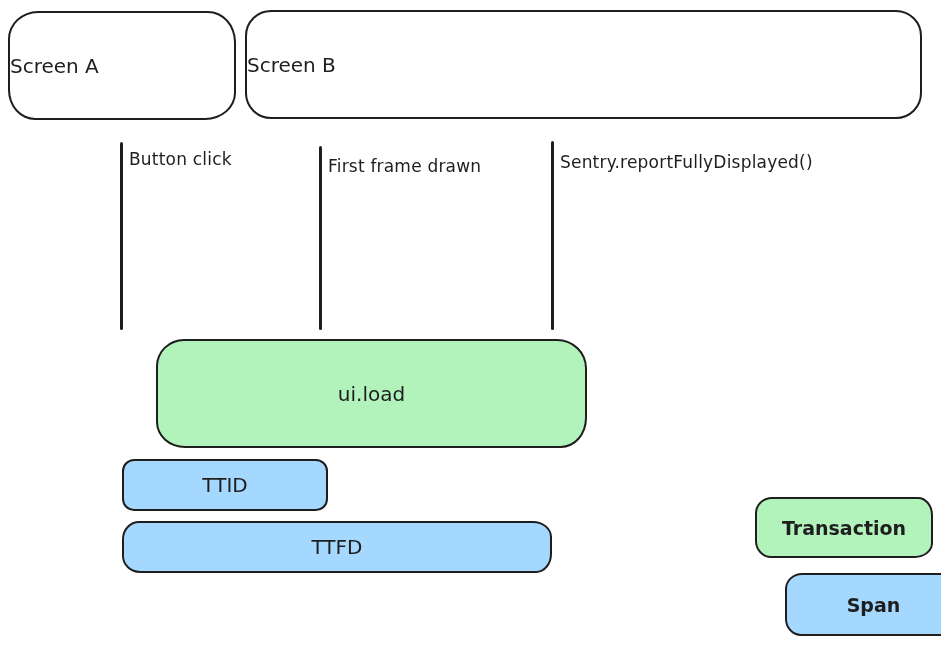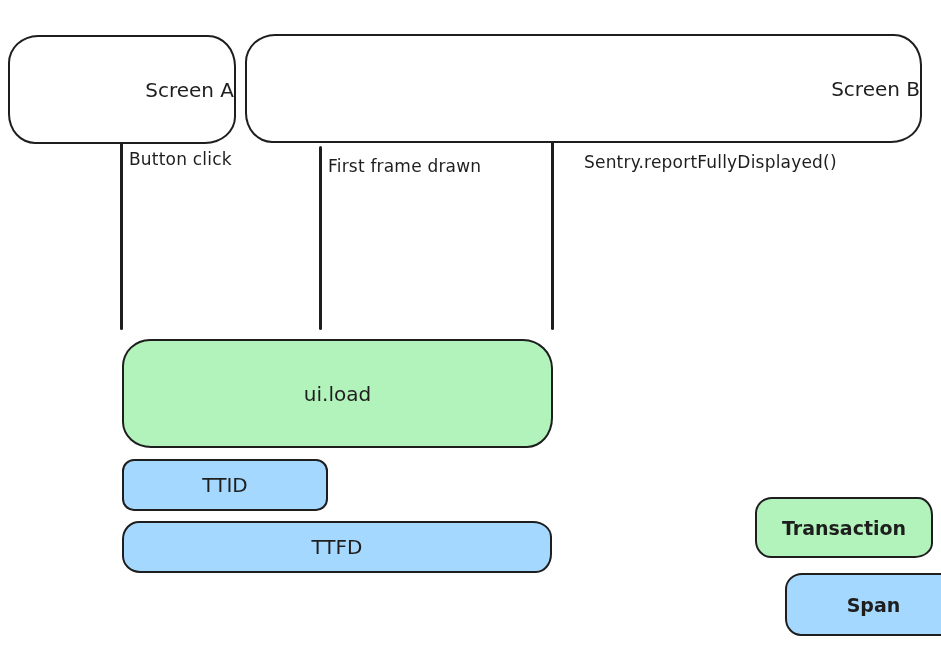--- a/index.html
+++ b/index.html
@@ -14,37 +14,37 @@
     position: relative;
     width: 941px; height: 648px;
     background: #ffffff;
   }
   .box {
     position: absolute;
     border: 2.5px solid #1e1e1e;
     background: #ffffff;
     display: flex;
     align-items: center;
-    justify-content: flex-end;
-    margin-top: 24px;
+    justify-content: flex-start;
   }
   .screen-box {
     border-radius: 30px 28px 31px 27px / 28px 31px 27px 30px;
     font-size: 20px;
   }
   .bar {
     position: absolute;
     border: 2.5px solid #1e1e1e;
     display: flex;
     align-items: center;
     justify-content: center;
     font-size: 20px;
   }
   .bar-large {
     border-radius: 28px 30px 26px 29px / 27px 29px 30px 26px;
+    margin-left: 34px;
   }
   .bar-small {
     border-radius: 17px 19px 16px 18px / 18px 16px 19px 17px;
   }
   .legend-box {
     position: absolute;
     border: 2.5px solid #1e1e1e;
     border-radius: 17px 15px 18px 16px / 16px 18px 15px 17px;
     display: flex;
     align-items: center;
@@ -67,32 +67,32 @@
 </style>
 </head>
 <body>
 
 <div class="canvas">
 
   <div class="box screen-box" style="left:8px; top:11px; width:228px; height:109px;">
     <span>Screen A</span>
   </div>
 
-  <div class="box screen-box" style="left:245px; top:10px; width:677px; height:109px;">
+  <div class="box screen-box" style="left:245px; top:10px; width:677px; height:109px;border-radius:26px;">
     <span>Screen B</span>
   </div>
 
   <div class="event-line" style="left:120px; top:142px; height:188px;"></div>
   <div class="event-label" style="left:129px; top:149px;">Button click</div>
 
   <div class="event-line" style="left:319px; top:146px; height:184px;"></div>
   <div class="event-label" style="left:328px; top:156px;">First frame drawn</div>
 
   <div class="event-line" style="left:551px; top:141px; height:189px;"></div>
-  <div class="event-label" style="left:584px; top:152px;">Sentry.reportFullyDisplayed()</div>
+  <div class="event-label" style="left:560px; top:152px;">Sentry.reportFullyDisplayed()</div>
 
   <div class="bar bar-large" style="left: 122px; top: 339px; width: 431px; height: 109px; background-color: rgb(178, 242, 187);">
     <span>ui.load</span>
   </div>
 
   <div class="bar bar-small" style="left: 122px; top: 459px; width: 206px; height: 52px; background-color: rgb(165, 216, 255); border-radius: 12px;">
     <span>TTID</span>
   </div>
 
   <div class="bar bar-small" style="left: 122px; top: 521px; width: 430px; height: 52px; background-color: rgb(165, 216, 255);">

